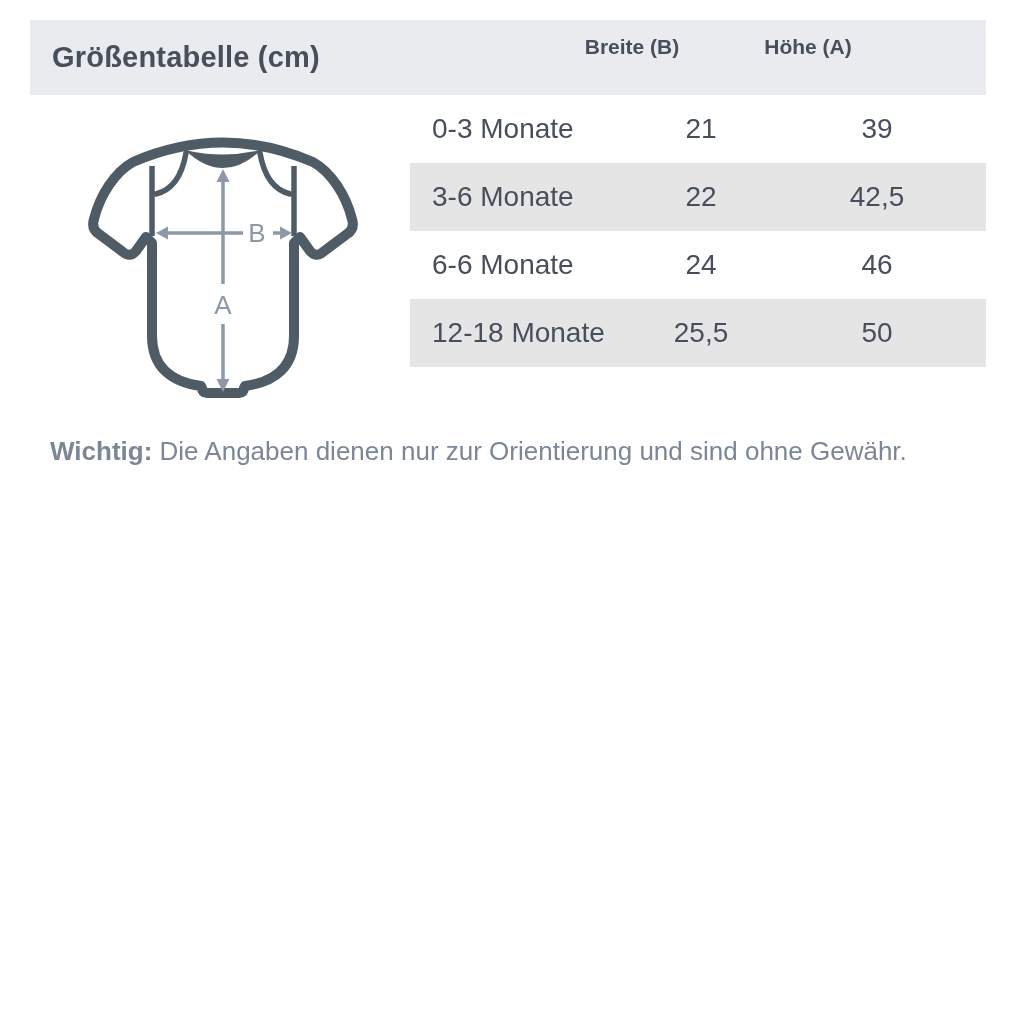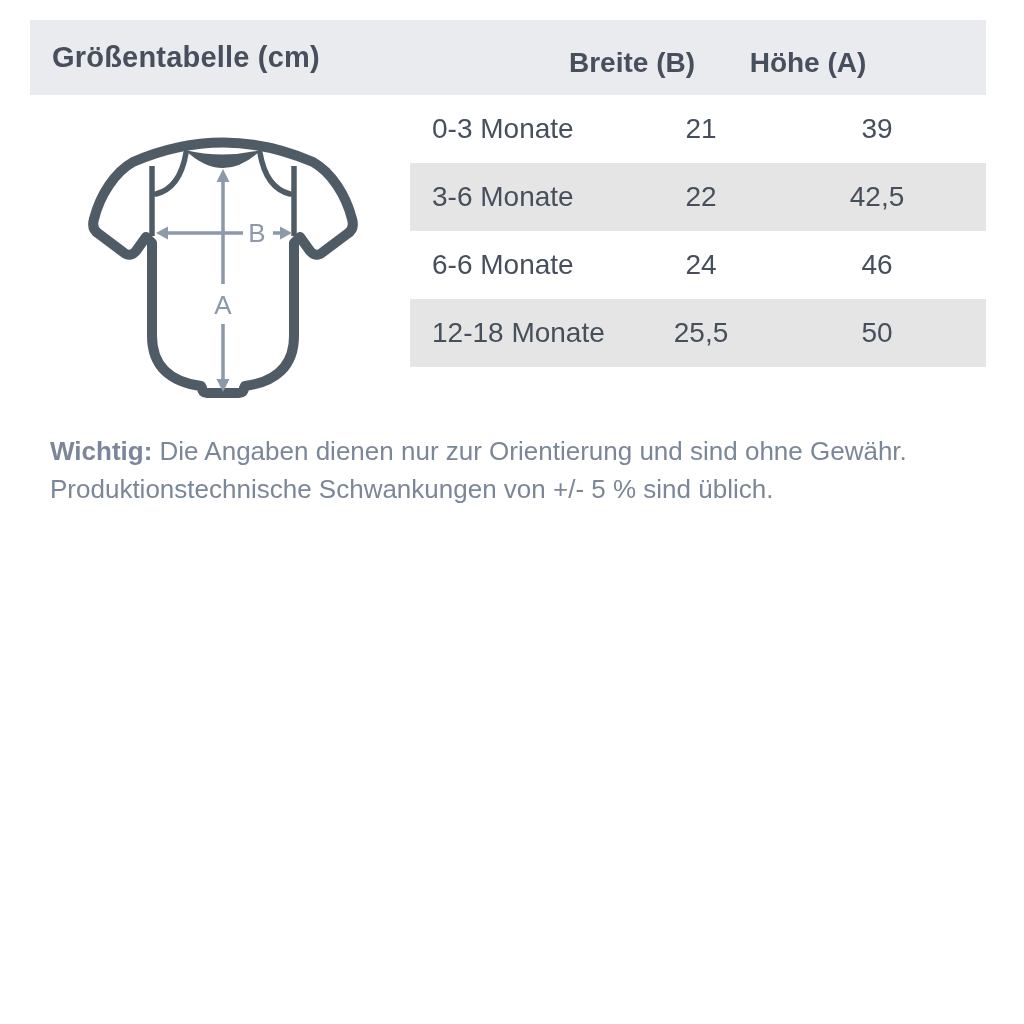--- a/index.html
+++ b/index.html
@@ -16,23 +16,23 @@
     width:956px;height:75px;
     background:#e9ebef;
   }
   .size-header .title{
     position:absolute;left:22px;top:0;height:75px;
     display:flex;align-items:center;
     font-size:29px;font-weight:bold;color:#474f5d;
     letter-spacing:0.2px;
   }
   .col-head{
-    position:absolute;top:16px;height:53px;width:150px;
+    position:absolute;top:0;height:53px;width:150px;
     display:flex;align-items:center;justify-content:center;
-    font-size:28px;font-weight:bold;color:#474f5d;
+    font-size:21px;font-weight:bold;color:#474f5d;
   }
   .col-head.breite{left:527px;}
   .col-head.hoehe{left:703px;}
   
   .size-table{
     position:absolute;left:410px;top:95px;width:576px;
   }
   .row{
     position:relative;height:68px;
     display:flex;align-items:center;
@@ -146,16 +146,15 @@
       <polygon points="76,108 88,101.5 88,114.5" stroke="none"></polygon>
       <polygon points="212,108 200,101.5 200,114.5" stroke="none"></polygon>
     </g>
 
     <text x="143" y="189" text-anchor="middle" font-size="26" fill="#8b99a9" font-family="Liberation Sans, sans-serif">A</text>
     <text x="177" y="117" text-anchor="middle" font-size="26" fill="#8b99a9" font-family="Liberation Sans, sans-serif">B</text>
   </svg>
 
   <div class="note">
     <b>Wichtig:</b><span> Die Angaben dienen nur zur Orientierung und sind ohne Gewähr.</span><br>
-    <span>Produktionstechnische Schwankungen von +/- 5 % sind üblich.</span>
   </div>
 
 </div>
 
 </body></html>

